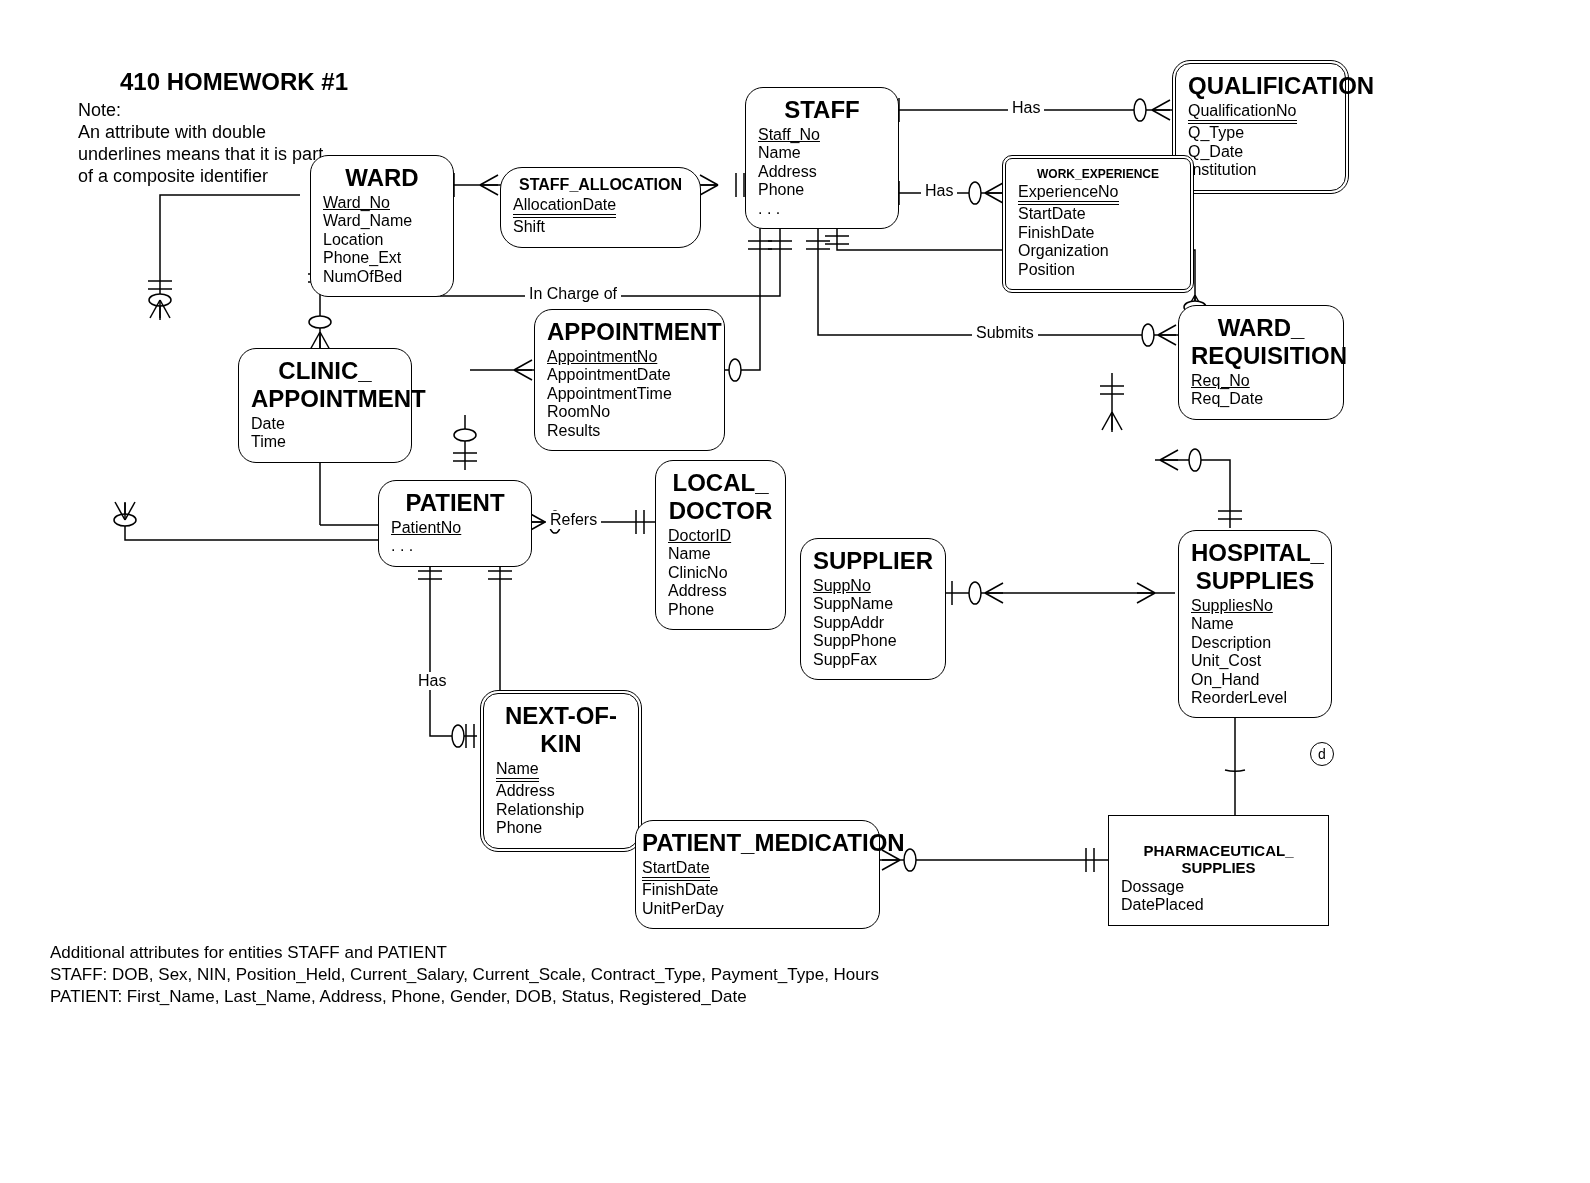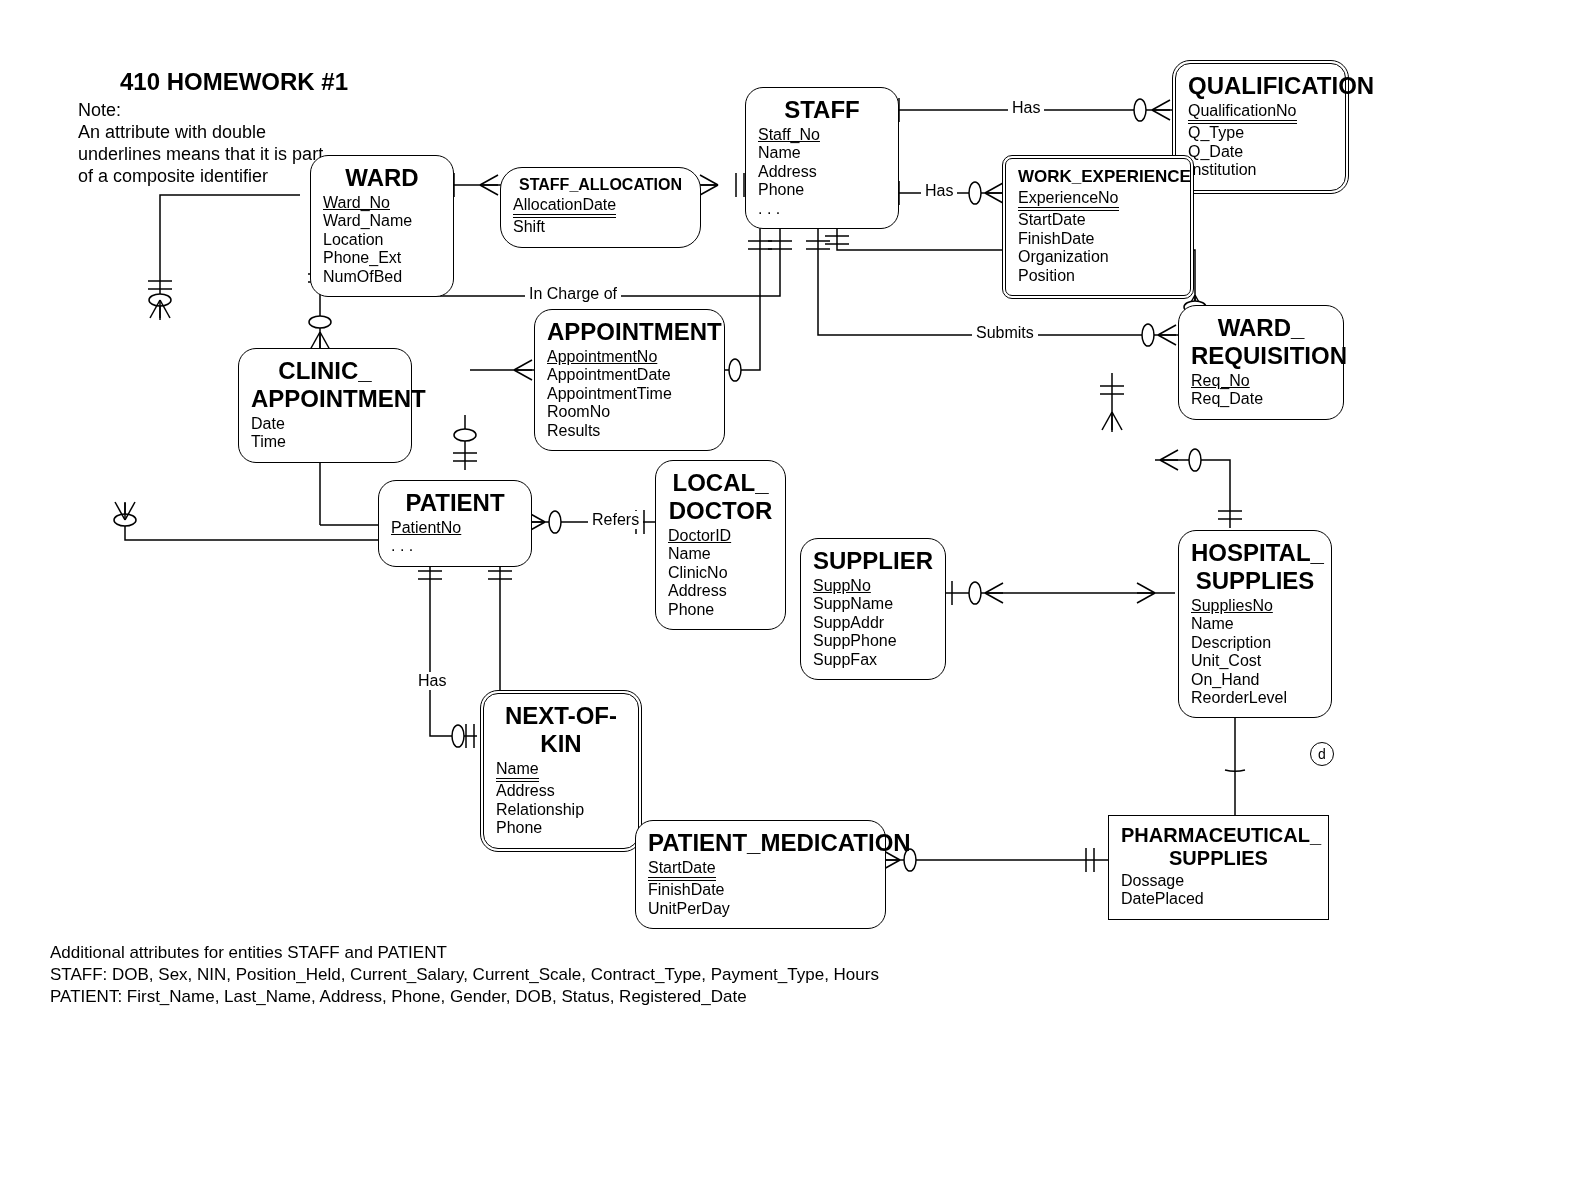--- a/index.html
+++ b/index.html
@@ -174,21 +174,21 @@
       <line x1="1235" y1="697" x2="1235" y2="820"></line>
       <path d="M1225,770 a40,40 0 0 0 20,0"></path>
 
     </g>
   </svg>
 
   <div class="rlabel" style="left:1008px;top:99px;">Has</div>
   <div class="rlabel" style="left:921px;top:182px;">Has</div>
   <div class="rlabel" style="left:525px;top:285px;">In Charge of</div>
   <div class="rlabel" style="left:972px;top:324px;">Submits</div>
-  <div class="rlabel" style="left:588px;top:511px;">Refers</div>
+  <div class="rlabel" style="left:546px;top:511px;">Refers</div>
   <div class="rlabel" style="left:414px;top:672px;">Has</div>
   <div class="d-circle" style="left:1310px;top:742px;">d</div>
 
   <div class="entity" style="left:310px;top:135px;width:118px;margin-top:20px;">
     <div class="ename">WARD</div>
     <div class="attr"><span class="uline">Ward_No</span></div>
     <div class="attr">Ward_Name</div>
     <div class="attr">Location</div>
     <div class="attr">Phone_Ext</div>
     <div class="attr">NumOfBed</div>
@@ -205,21 +205,21 @@
 
   <div class="entity weak" style="left:1172px;top:60px;width:145px;">
     <div class="ename">QUALIFICATION</div>
     <div class="attr"><span class="duline">QualificationNo</span></div>
     <div class="attr">Q_Type</div>
     <div class="attr">Q_Date</div>
     <div class="attr">Institution</div>
   </div>
 
   <div class="entity weak" style="left:1002px;top:155px;width:160px;border-radius:10px;">
-    <div class="ename" style="font-size:17px;">WORK_EXPERIENCE</div>
+    <div class="ename" style="font-size:12px;">WORK_EXPERIENCE</div>
     <div class="attr"><span class="duline">ExperienceNo</span></div>
     <div class="attr">StartDate</div>
     <div class="attr">FinishDate</div>
     <div class="attr">Organization</div>
     <div class="attr">Position</div>
   </div>
 
   <div class="entity" style="left:500px;top:167px;width:175px;border-radius:22px;">
     <div class="ename" style="font-size:16px;">STAFF_ALLOCATION</div>
     <div class="attr"><span class="duline">AllocationDate</span></div>
@@ -289,29 +289,29 @@
     <div class="ename" style="white-space:pre-line;">HOSPITAL_
 SUPPLIES</div>
     <div class="attr"><span class="uline">SuppliesNo</span></div>
     <div class="attr">Name</div>
     <div class="attr">Description</div>
     <div class="attr">Unit_Cost</div>
     <div class="attr">On_Hand</div>
     <div class="attr">ReorderLevel</div>
   </div>
 
-  <div class="entity" style="left:635px;top:820px;width:225px;">
+  <div class="entity" style="left:635px;top:820px;width:225px;padding-left:6px;">
     <div class="ename">PATIENT_MEDICATION</div>
     <div class="attr"><span class="duline">StartDate</span></div>
     <div class="attr">FinishDate</div>
     <div class="attr">UnitPerDay</div>
   </div>
 
   <div class="entity subtype" style="left:1108px;top:815px;width:195px;">
-    <div class="ename" style="font-size:20px;white-space:pre-line;">PHARMACEUTICAL_
+    <div class="ename" style="font-size:15px;white-space:pre-line;margin-top:18px;">PHARMACEUTICAL_
 SUPPLIES</div>
     <div class="attr">Dossage</div>
     <div class="attr">DatePlaced</div>
   </div>
 
   <div class="footer" style="left:50px;top:943px;">Additional attributes for entities STAFF and PATIENT</div>
   <div class="footer" style="left:50px;top:965px;">STAFF: DOB, Sex, NIN, Position_Held, Current_Salary, Current_Scale, Contract_Type, Payment_Type, Hours</div>
   <div class="footer" style="left:50px;top:987px;">PATIENT: First_Name, Last_Name, Address, Phone, Gender, DOB, Status, Registered_Date</div>
 
 </div>

